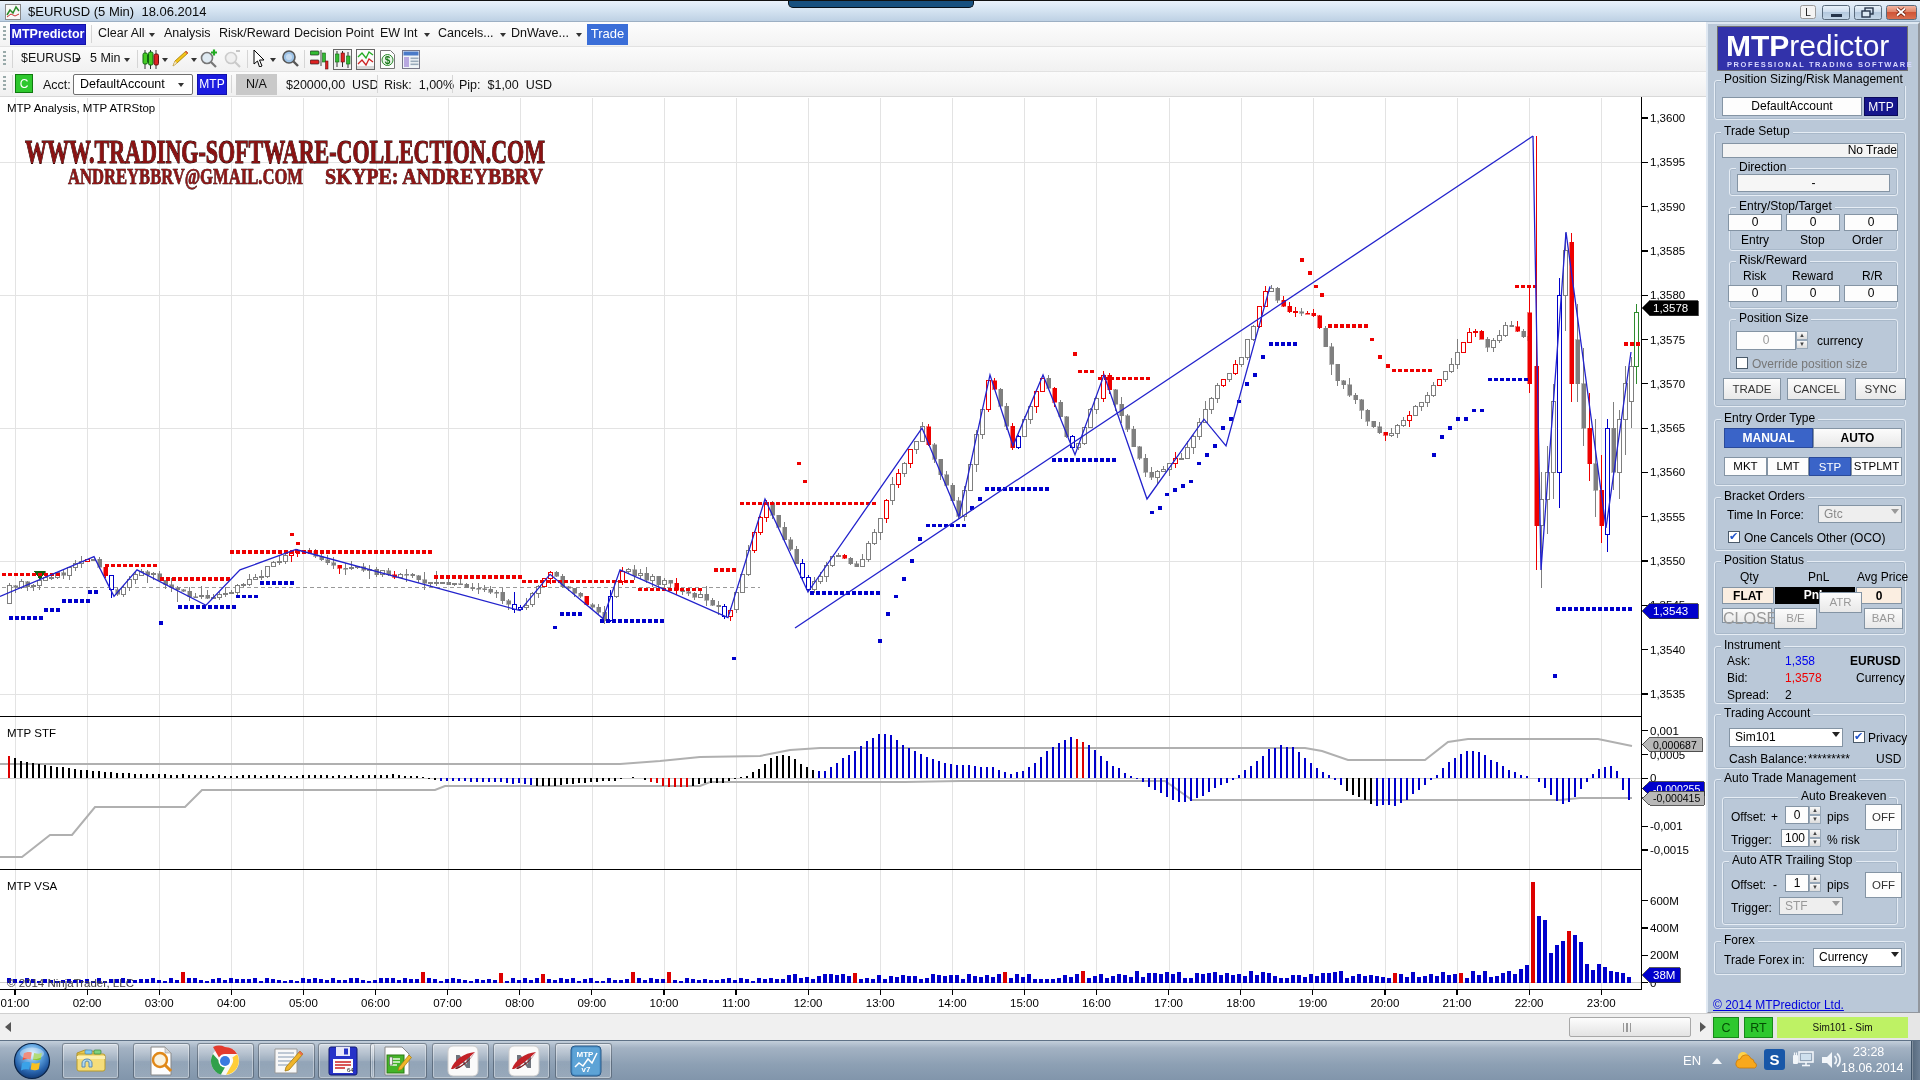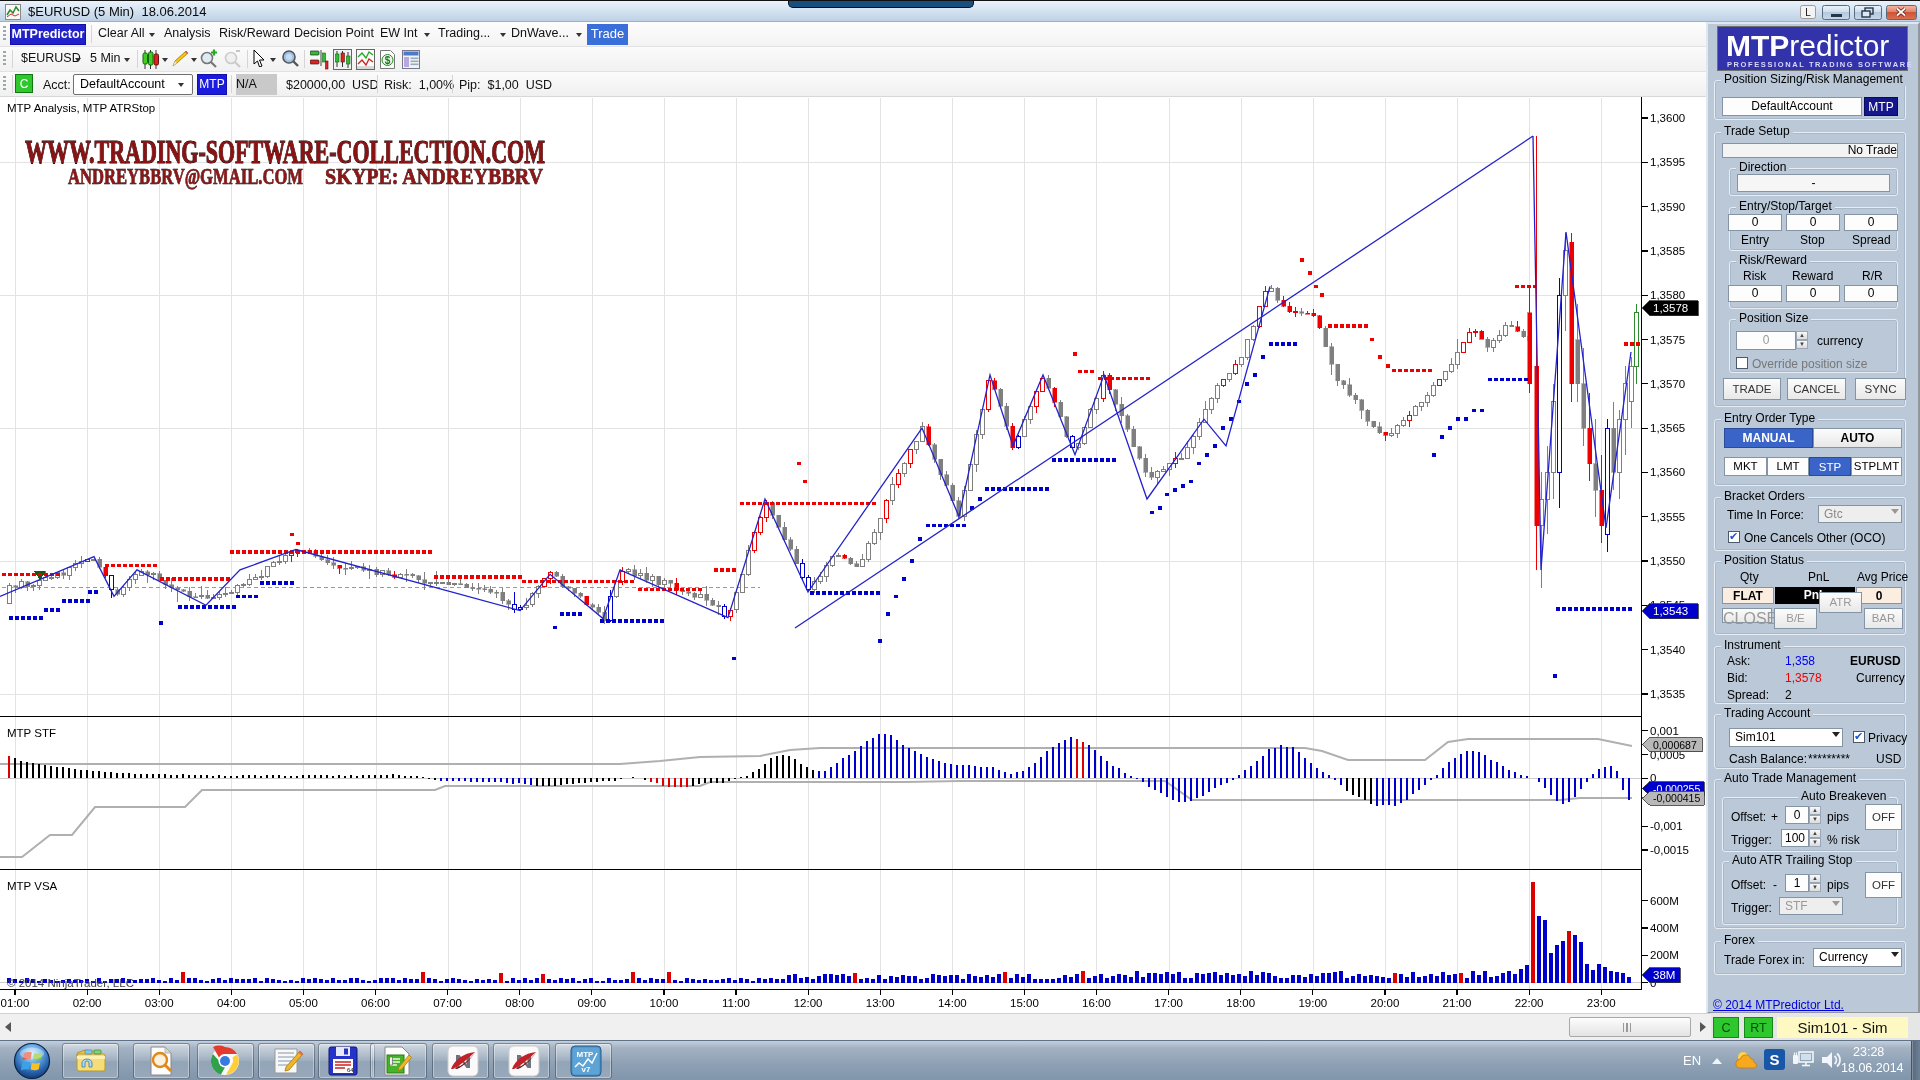--- a/index.html
+++ b/index.html
@@ -1662,21 +1662,21 @@
     <div style="font-size:12.5px;font-weight:bold;color:#fff;text-align:center;line-height:19px;">MTPredictor</div>
     </div>
   <div class="vsep" style="left:91px;"></div>
   <div class="mitem" style="left:98px;">Clear All</div>
     <div class="dar" style="left:149px;top:11px;"></div>
   <div class="mitem" style="left:164px;">Analysis</div>
   <div class="mitem" style="left:219px;">Risk/Reward</div>
   <div class="mitem" style="left:294px;">Decision Point</div>
   <div class="mitem" style="left:380px;">EW Int</div>
     <div class="dar" style="left:424px;top:11px;"></div>
-  <div class="mitem" style="left:438px;">Trading...</div>
+  <div class="mitem" style="left:438px;">Cancels...</div>
     <div class="dar" style="left:500px;top:11px;"></div>
   <div class="mitem" style="left:511px;">DnWave...</div>
     <div class="dar" style="left:576px;top:11px;"></div>
   <div class="abs" style="left:587px;top:2px;width:41px;height:21px;background:#3a6ed8;">
     <div style="font-size:13px;color:#fff;text-align:center;line-height:20px;">Trade</div>
     </div>
 </div>
 
 <div id="toolbar2">
   <div class="grip"></div>
@@ -1763,21 +1763,21 @@
   <div class="grip"></div>
   <div class="vsep" style="left:12px;"></div>
   <div class="abs" style="left:15px;top:2px;width:18px;height:19px;background:#2ec82e;border:1px solid #0f7a0f;color:#fff;font-size:12px;text-align:center;line-height:18px;">C</div>
   <div class="mitem" style="left:43px;top:6px;">Acct:</div>
   <div class="abs" style="left:73px;top:2px;width:120px;height:21px;background:#fff;border:1px solid #707070;border-radius:2px;">
     <div style="font-size:12.5px;padding:2px 0 0 6px;">DefaultAccount</div>
     <div class="dar" style="left:104px;top:8px;"></div>
   </div>
   <div class="abs" style="left:197px;top:2px;width:30px;height:21px;background:#1b1be0;border:1px solid #1111aa;color:#fff;font-size:12px;text-align:center;line-height:19px;">MTP</div>
   <div class="vsep" style="left:231px;"></div>
-  <div class="abs" style="left:236px;top:2px;width:41px;height:21px;background:#c9c9c9;color:#111;font-size:12.5px;line-height:20px;">N/A</div>
+  <div class="abs" style="left:236px;top:2px;width:41px;height:21px;background:#c9c9c9;color:#111;font-size:12.5px;text-align:center;line-height:20px;">N/A</div>
   <div class="mitem" style="left:286px;top:6px;">$20000,00&nbsp; USD</div>
   <div class="vsep" style="left:377px;"></div>
   <div class="mitem" style="left:384px;top:6px;">Risk:&nbsp; 1,00%</div>
   <div class="vsep" style="left:452px;"></div>
   <div class="mitem" style="left:459px;top:6px;">Pip:&nbsp; $1,00&nbsp; USD</div>
 </div>
 
 <div id="sidebar"></div>
 <div class="abs" style="left:1717px;top:26px;width:191px;height:45px;background:#3232aa;border:1px solid #707070;">
 <div class="txt" style="left:8px;top:2px;font-size:30px;color:#fff;"><b>MTP</b>redictor</div>
@@ -1793,21 +1793,21 @@
 <div class="grp abs" style="left:1729px;top:168px;width:169px;height:28px;"></div>
 <div class="grplbl txt" style="left:1736px;top:161px;">Direction</div>
 <div class="fld abs" style="left:1737px;top:174px;width:153px;height:18px;line-height:16px;font-size:12px;background:#f6f6f6;">-</div>
 <div class="grp abs" style="left:1729px;top:207px;width:169px;height:44px;"></div>
 <div class="grplbl txt" style="left:1736px;top:200px;">Entry/Stop/Target</div>
 <div class="fld abs" style="left:1728px;top:214px;width:54px;height:17px;line-height:15px;font-size:12px;">0</div>
 <div class="fld abs" style="left:1786px;top:214px;width:54px;height:17px;line-height:15px;font-size:12px;">0</div>
 <div class="fld abs" style="left:1844px;top:214px;width:54px;height:17px;line-height:15px;font-size:12px;">0</div>
 <div class="txt" style="left:1741px;top:233px;font-size:12px;">Entry</div>
 <div class="txt" style="left:1800px;top:233px;font-size:12px;">Stop</div>
-<div class="txt" style="left:1852px;top:233px;font-size:12px;">Spread</div>
+<div class="txt" style="left:1852px;top:233px;font-size:12px;">Order</div>
 <div class="grp abs" style="left:1729px;top:261px;width:169px;height:48px;"></div>
 <div class="grplbl txt" style="left:1736px;top:254px;">Risk/Reward</div>
 <div class="txt" style="left:1743px;top:269px;font-size:12px;">Risk</div>
 <div class="txt" style="left:1792px;top:269px;font-size:12px;">Reward</div>
 <div class="txt" style="left:1862px;top:269px;font-size:12px;">R/R</div>
 <div class="fld abs" style="left:1728px;top:285px;width:54px;height:17px;line-height:15px;font-size:12px;">0</div>
 <div class="fld abs" style="left:1786px;top:285px;width:54px;height:17px;line-height:15px;font-size:12px;">0</div>
 <div class="fld abs" style="left:1844px;top:285px;width:54px;height:17px;line-height:15px;font-size:12px;">0</div>
 <div class="grp abs" style="left:1729px;top:319px;width:169px;height:54px;"></div>
 <div class="grplbl txt" style="left:1736px;top:312px;">Position Size</div>
@@ -1900,21 +1900,21 @@
 <div id="scrollarea">
   <div class="abs" style="left:5px;top:8px;width:0;height:0;border-top:5px solid transparent;border-bottom:5px solid transparent;border-right:6px solid #555;"></div>
   <div id="thumb">
       <div style="position:absolute;left:53px;top:5px;width:10px;height:9px;background-image:repeating-linear-gradient(90deg,#999 0 1.5px,transparent 1.5px 3.5px);"></div>
     </div>
   <div class="abs" style="left:1700px;top:8px;width:0;height:0;border-top:5px solid transparent;border-bottom:5px solid transparent;border-left:6px solid #555;"></div>
 </div>
 <div id="statusrow">
   <div class="abs" style="left:2px;top:4px;width:26px;height:21px;background:#2ec82e;border:1px solid #18881a;text-align:center;line-height:20px;font-size:12.5px;color:#063;color:#044d04;">C</div>
   <div class="abs" style="left:33px;top:4px;width:29px;height:21px;background:#2ec82e;border:1px solid #18881a;text-align:center;line-height:20px;font-size:12.5px;color:#044d04;">RT</div>
-  <div class="abs" style="left:66px;top:4px;width:131px;height:21px;background:#fef9c3;text-align:center;line-height:21px;font-size:15px;color:#111;">Sim101 - Sim</div>
+  <div class="abs" style="left:66px;top:4px;width:131px;height:21px;background:#bef264;text-align:center;line-height:21px;font-size:10px;color:#111;">Sim101 - Sim</div>
 </div>
 
 <div id="taskbar">
   <svg class="abs" style="left:10px;top:1px" width="44" height="38" viewBox="0 0 44 38">
     <defs>
       <radialGradient id="orb" cx="50%" cy="30%" r="70%">
         <stop offset="0%" stop-color="#d5ecff"></stop>
           <stop offset="40%" stop-color="#5fa4e0"></stop>
           <stop offset="75%" stop-color="#2762ab"></stop>
           <stop offset="100%" stop-color="#123c78"></stop>

